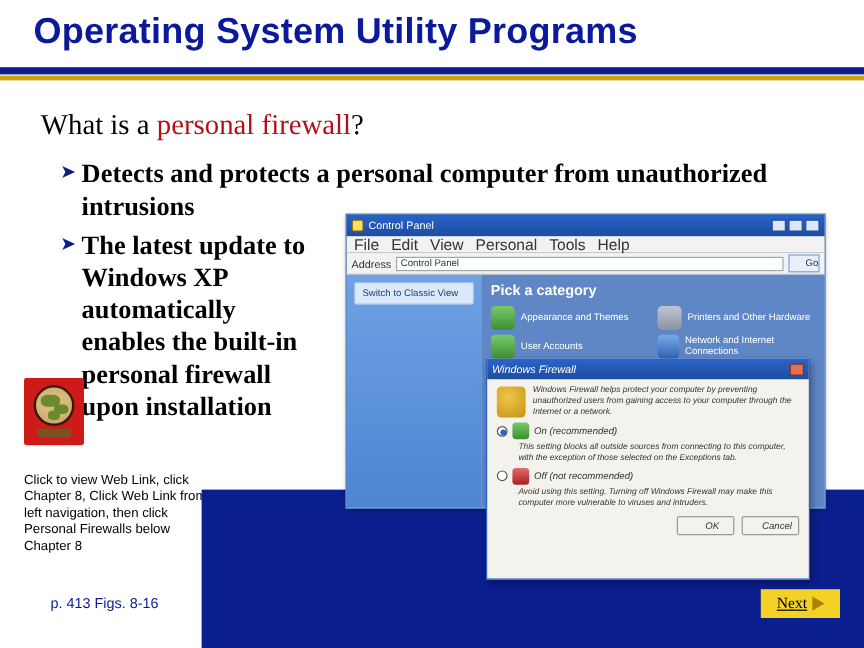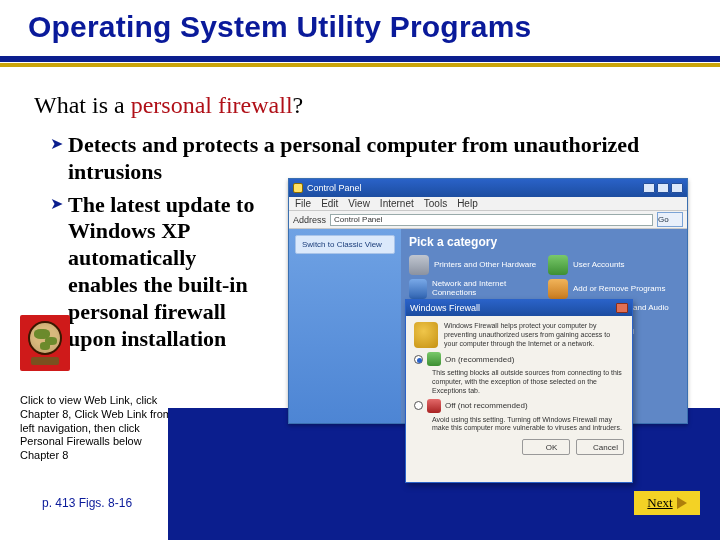--- a/index.html
+++ b/index.html
@@ -90,36 +90,36 @@
   }
   .shot .tb .ticon {
     width: 10px; height: 10px; background: #ffe064; border: 1px solid #8b6b00; border-radius: 2px; margin-right: 4px;
   }
   .shot .tb .ttxt { font-family: Verdana, Arial, sans-serif; font-size: 9px; color: #fff; }
   .shot .tb .winbtns { margin-left: auto; display: flex; gap: 2px; }
   .shot .tb .winbtns span {
     width: 12px; height: 10px; background: #dce8fa; border: 1px solid #254f99; border-radius: 1px;
   }
   .shot .menubar {
-    height: 14px; background: #f2f2f2; font-family: Verdana, sans-serif; font-size: 10px;
+    height: 14px; background: #f2f2f2; font-family: Verdana, sans-serif; font-size: 13px;
     display: flex; align-items: center; gap: 10px; padding: 0 6px; color: #333;
     border-bottom: 1px solid #c9c9c9;
   }
   .shot .addrbar {
     height: 18px; background: #f2f2f2; display: flex; align-items: center; gap: 4px; padding: 0 4px;
     border-bottom: 1px solid #c9c9c9;
   }
   .shot .addrbar .lbl { font-family: Verdana, sans-serif; font-size: 9px; color: #333; }
   .shot .addrbar .addr {
     flex: 1; height: 12px; background: #fff; border: 1px solid #9aa; font-family: Verdana, sans-serif;
     font-size: 8px; color: #333; padding: 0 3px; display: flex; align-items: center;
   }
   .shot .addrbar .go {
     width: 26px; height: 15px; background: #e9f0fb; border: 1px solid #7ba3d6;
-    font-family: Verdana, sans-serif; font-size: 8px; color: #234; display: flex; align-items: center; justify-content: flex-start;
+    font-family: Verdana, sans-serif; font-size: 8px; color: #234; display: flex; align-items: center; justify-content: flex-end;
   }
   .shot .body { display: flex; height: calc(100% - 50px); }
   .shot .lpane {
     width: 112px; background: linear-gradient(#6fa2e4,#4d85d4); padding: 6px;
   }
   .shot .lpane .card {
     background: #dbe9fb; border: 1px solid #a9c4e9; border-radius: 2px; padding: 4px 6px;
     font-family: Verdana, sans-serif; font-size: 8px; color: #1a3d7a;
   }
   .shot .rpane {
@@ -137,23 +137,24 @@
   }
   .shot .rpane .item .ico.green { background: linear-gradient(#79c96a,#3d8f33); }
   .shot .rpane .item .ico.blue  { background: linear-gradient(#79a9e8,#2f63b0); }
   .shot .rpane .item .ico.orange{ background: linear-gradient(#f1b45a,#c87a1e); }
   .shot .rpane .item .ico.red   { background: linear-gradient(#e46a6a,#a82222); }
   .shot .rpane .item .ico.gray  { background: linear-gradient(#c0c6d0,#8b92a0); }
   .shot .rpane .item .lbls { font-family: Verdana, sans-serif; font-size: 8px; color: #fff; line-height: 1.1; }
 
   
   .dlg {
-    position: absolute; left: 4px; top: 70px; width: 228px; height: 184px;
+    position: absolute; left: 4px; top: 70px; width: 270px; height: 184px;
     background: #f4f2ec; border: 1px solid #2a62c8;
     box-shadow: 2px 3px 6px rgba(0,0,0,.35);
+    font-style: italic;
   }
   .dlg .dtb {
     height: 16px; background: linear-gradient(#2a62c8,#1c4da0); display: flex; align-items: center; padding: 0 4px;
   }
   .dlg .dtb .dtxt { font-family: Verdana, sans-serif; font-size: 9px; color: #fff; }
   .dlg .dtb .close {
     margin-left: auto; width: 12px; height: 10px; background: #e17055; border: 1px solid #8a2e1a; border-radius: 1px;
   }
   .dlg .dbody { padding: 6px 8px; font-family: Verdana, sans-serif; font-size: 8px; color: #333; }
   .dlg .dbody .row { display: flex; align-items: flex-start; gap: 6px; margin-bottom: 4px; }
@@ -225,21 +226,21 @@
       <div class="winbtns">
         <span></span>
         <span></span>
         <span></span>
       </div>
     </div>
     <div class="menubar">
       <span>File</span>
       <span>Edit</span>
       <span>View</span>
-      <span>Internet</span>
+      <span>Personal</span>
       <span>Tools</span>
       <span>Help</span>
     </div>
     <div class="addrbar">
       <span class="lbl">Address</span>
       <div class="addr">
         <span>Control Panel</span>
       </div>
       <div class="go">
         <span>Go</span>
@@ -247,20 +248,24 @@
     </div>
     <div class="body">
       <div class="lpane">
         <div class="card">
           <span>Switch to Classic View</span>
         </div>
       </div>
       <div class="rpane">
         <div class="hdr">Pick a category</div>
         <div class="grid">
+          <div class="item">
+              <div class="ico green"></div>
+              <div class="lbls">Appearance and Themes</div>
+            </div>
           <div class="item">
               <div class="ico gray"></div>
               <div class="lbls">Printers and Other Hardware</div>
             </div>
           <div class="item">
               <div class="ico green"></div>
               <div class="lbls">User Accounts</div>
             </div>
           <div class="item">
               <div class="ico blue"></div>

